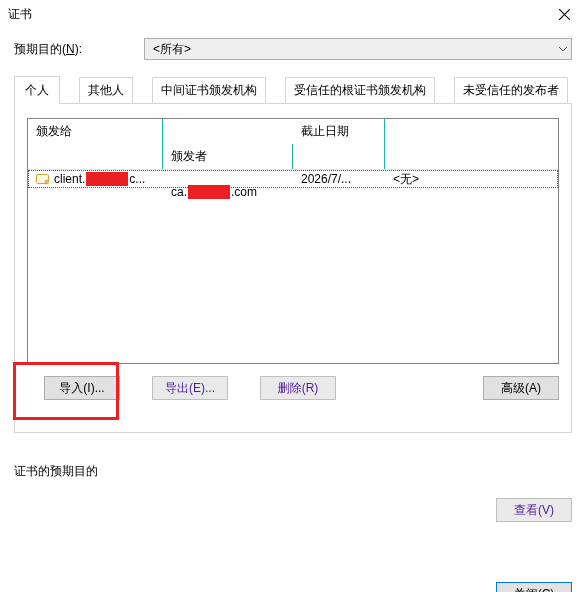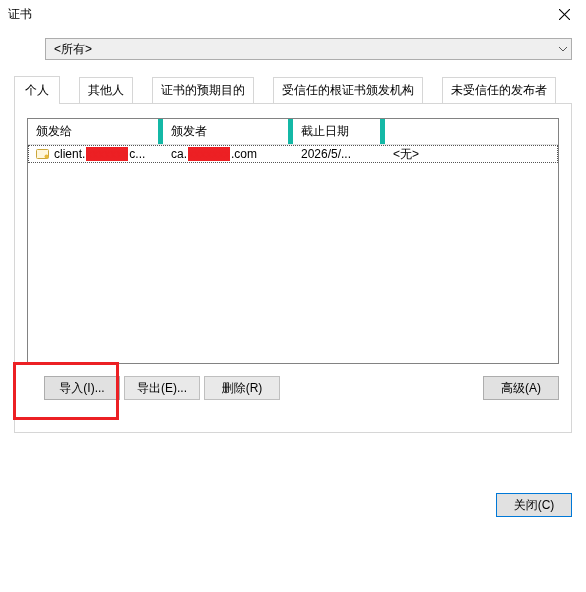--- a/index.html
+++ b/index.html
@@ -56,21 +56,20 @@
     flex: 1;
     height: 22px;
     border: 1px solid #adadad;
     background: #efefef;
     display: flex;
     align-items: center;
     justify-content: space-between;
     padding: 0 4px 0 8px;
     font-size: 12px;
     box-sizing: border-box;
-    margin-left: 31px;
   }
   .chev {
     width: 9px;
     height: 9px;
     display: flex;
     align-items: center;
     justify-content: center;
   }
   .chev svg { width: 8px; height: 5px; stroke: #555; fill: none; stroke-width: 1; }
 
@@ -116,21 +115,21 @@
     overflow: hidden;
   }
   .lv-header {
     display: flex;
     background: #fff;
     border-bottom: 1px solid #e4e4e4;
   }
   .lv-header .col {
     padding: 4px 8px 4px 8px;
     font-size: 12px;
-    border-right: 5px solid #14b8a6;
+    border-right: 1px solid #14b8a6;
     box-sizing: border-box;
     white-space: nowrap;
     overflow: hidden;
   }
   .lv-row {
     display: flex;
     font-size: 12px;
     height: 18px;
     align-items: center;
   }
@@ -138,55 +137,55 @@
   .lv-row .cell {
     padding: 0 8px;
     box-sizing: border-box;
     white-space: nowrap;
     overflow: hidden;
     text-overflow: ellipsis;
     display: flex;
     align-items: center;
   }
   .col0 { width: 135px; }
-  .col1 { width: 130px; }
+  .col1 { width: 130px; margin-top: 25px; }
   .col2 { width: 92px; }
   .col3 { flex: 1; }
 
   .cert-icon {
     width: 14px; height: 12px; margin-right: 4px; flex: none;
   }
   .redact {
     background: #ec2024;
     color: #ec2024;
     border-radius: 0;
     padding: 0 0px;
     margin: 0 1px;
   }
 
   .button-row {
     display: flex;
     justify-content: space-between;
     margin-top: 12px;
   }
-  .btn-group { display: flex; gap: 4px; padding-left: 17px; }
+  .btn-group { display: flex; gap: 32px; padding-left: 17px; }
   .btn {
     width: 76px;
     height: 24px;
     border: 1px solid #adadad;
     background: #e1e1e1;
     font-size: 12px;
     display: inline-flex;
     align-items: center;
     justify-content: center;
     cursor: pointer;
     box-sizing: border-box;
   }
   .btn.disabled {
-    color: #000000;
+    color: #4c1d95;
     border: 1px solid #bfbfbf;
     background: #e9e9e9;
     cursor: default;
   }
   .btn.primary {
     border: 1.5px solid #0078d7;
     background: #e1e1e1;
   }
 
   .import-highlight {
@@ -228,34 +227,37 @@
       <svg viewBox="0 0 10 10">
         <line x1="0" y1="0" x2="10" y2="10"></line>
           <line x1="10" y1="0" x2="0" y2="10"></line>
       </svg>
     </div>
   </div>
 
   <div class="content">
 
     <div class="purpose-row">
+      <span class="purpose-label">
+        <span>预期目的(</span><u>N</u><span>):</span>
+      </span>
       <div class="purpose-select">
         <span>&lt;所有&gt;</span>
         <span class="chev">
           <svg viewBox="0 0 8 5">
               <polyline points="0,0 4,4 8,0"></polyline>
             </svg>
         </span>
       </div>
     </div>
 
     <div class="tabs" id="tabs">
         <div class="tab active">个人</div>
         <div class="tab">其他人</div>
-        <div class="tab">证书的预期目的</div>
+        <div class="tab">中间证书颁发机构</div>
         <div class="tab">受信任的根证书颁发机构</div>
         <div class="tab">未受信任的发布者</div>
       </div>
 
     <div class="tabpanel">
       <div class="listview">
         <div class="lv-header">
           <div class="col col0">颁发给</div>
           <div class="col col1">颁发者</div>
           <div class="col col2">截止日期</div>
@@ -268,36 +270,42 @@
             </svg>
             <span>client.</span>
               <span class="redact">xxxxxxx</span>
               <span>c...</span>
           </div>
           <div class="cell col1">
             <span>ca.</span>
               <span class="redact">xxxxxxx</span>
               <span>.com</span>
           </div>
-          <div class="cell col2">2026/5/...</div>
+          <div class="cell col2">2026/7/...</div>
           <div class="cell col3">&lt;无&gt;</div>
         </div>
       </div>
 
       <div class="button-row">
         <div class="btn-group">
           <div class="btn">导入(I)...</div>
           <div class="btn disabled">导出(E)...</div>
           <div class="btn disabled">删除(R)</div>
         </div>
         <div class="btn">高级(A)</div>
       </div>
     </div>
 
     <div class="import-highlight" id="import-highlight" style="left: 13px; top: 362px; width: 100px; height: 52px;"></div>
 
+    <div class="lower">
+      <div class="lower-label">证书的预期目的</div>
+      <div class="lower-row">
+        <div class="btn disabled">查看(V)</div>
+      </div>
+    </div>
 
     <div class="close-row">
       <div class="btn primary">关闭(C)</div>
     </div>
 
   </div>
 </div>
 
 </body></html>

